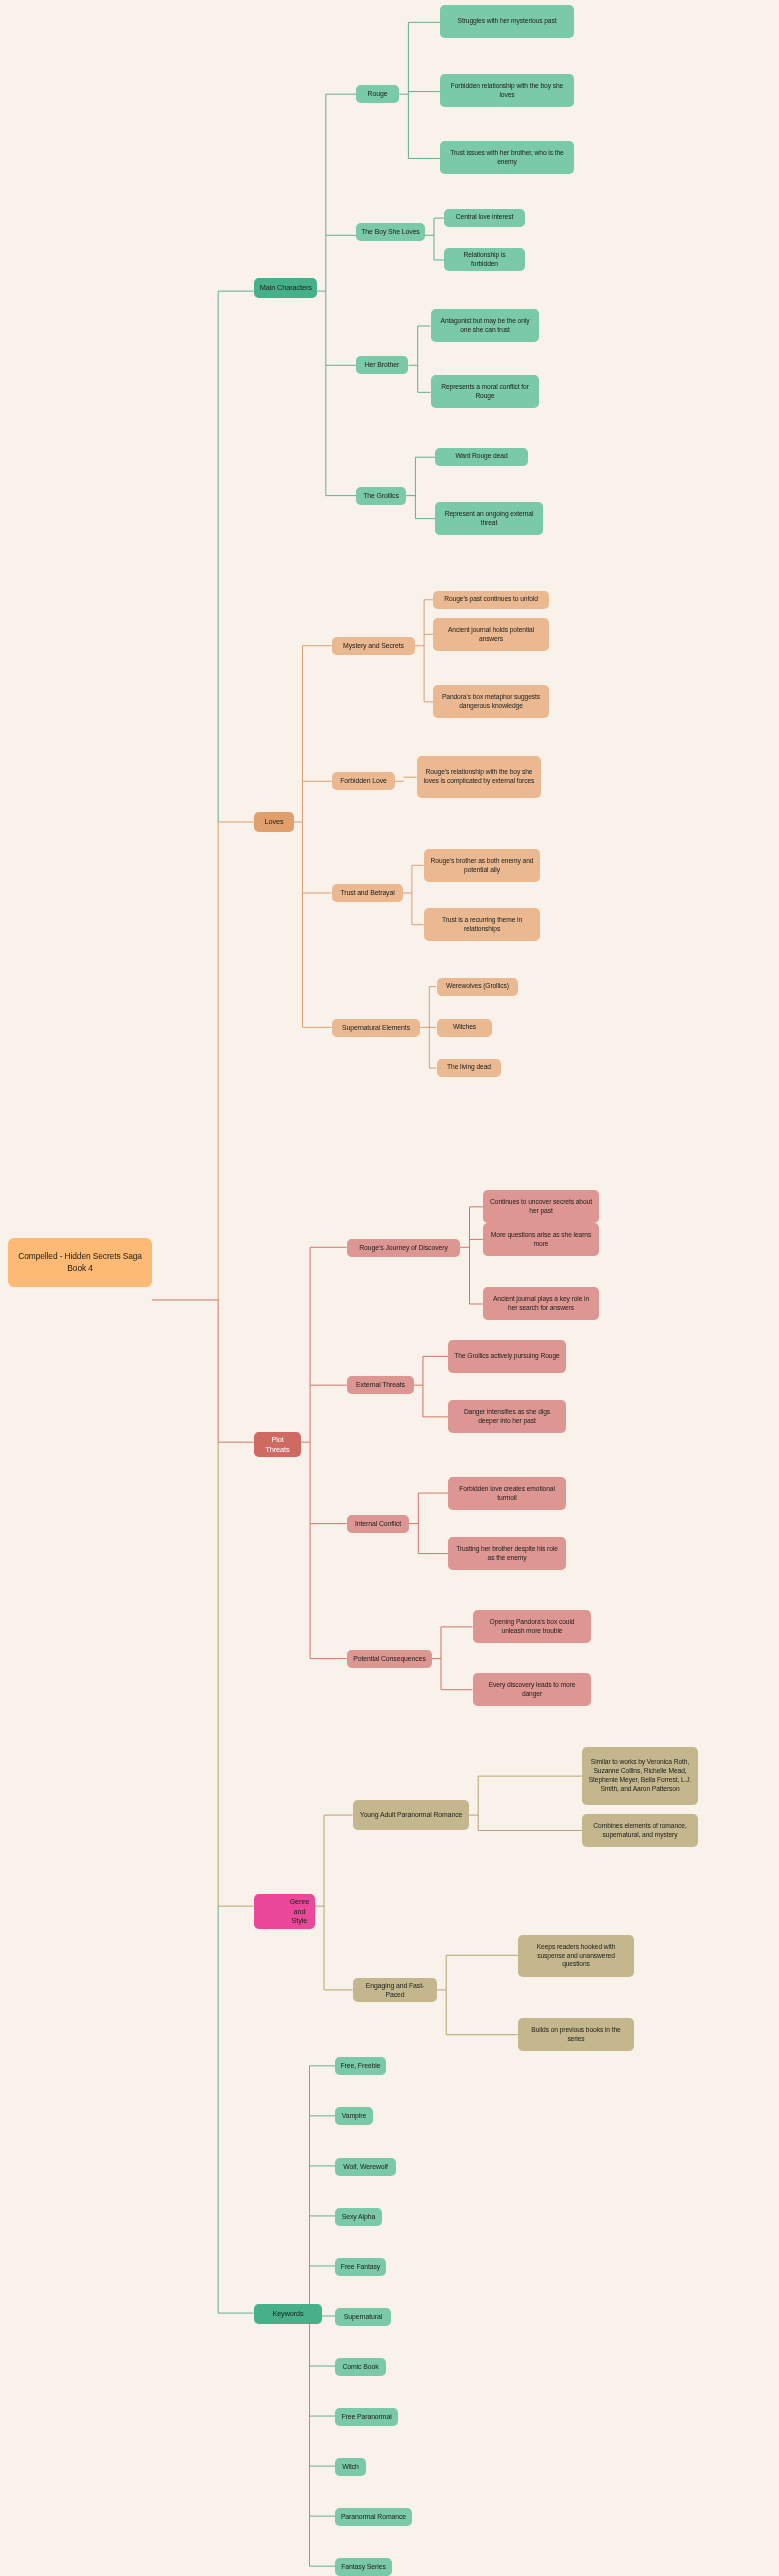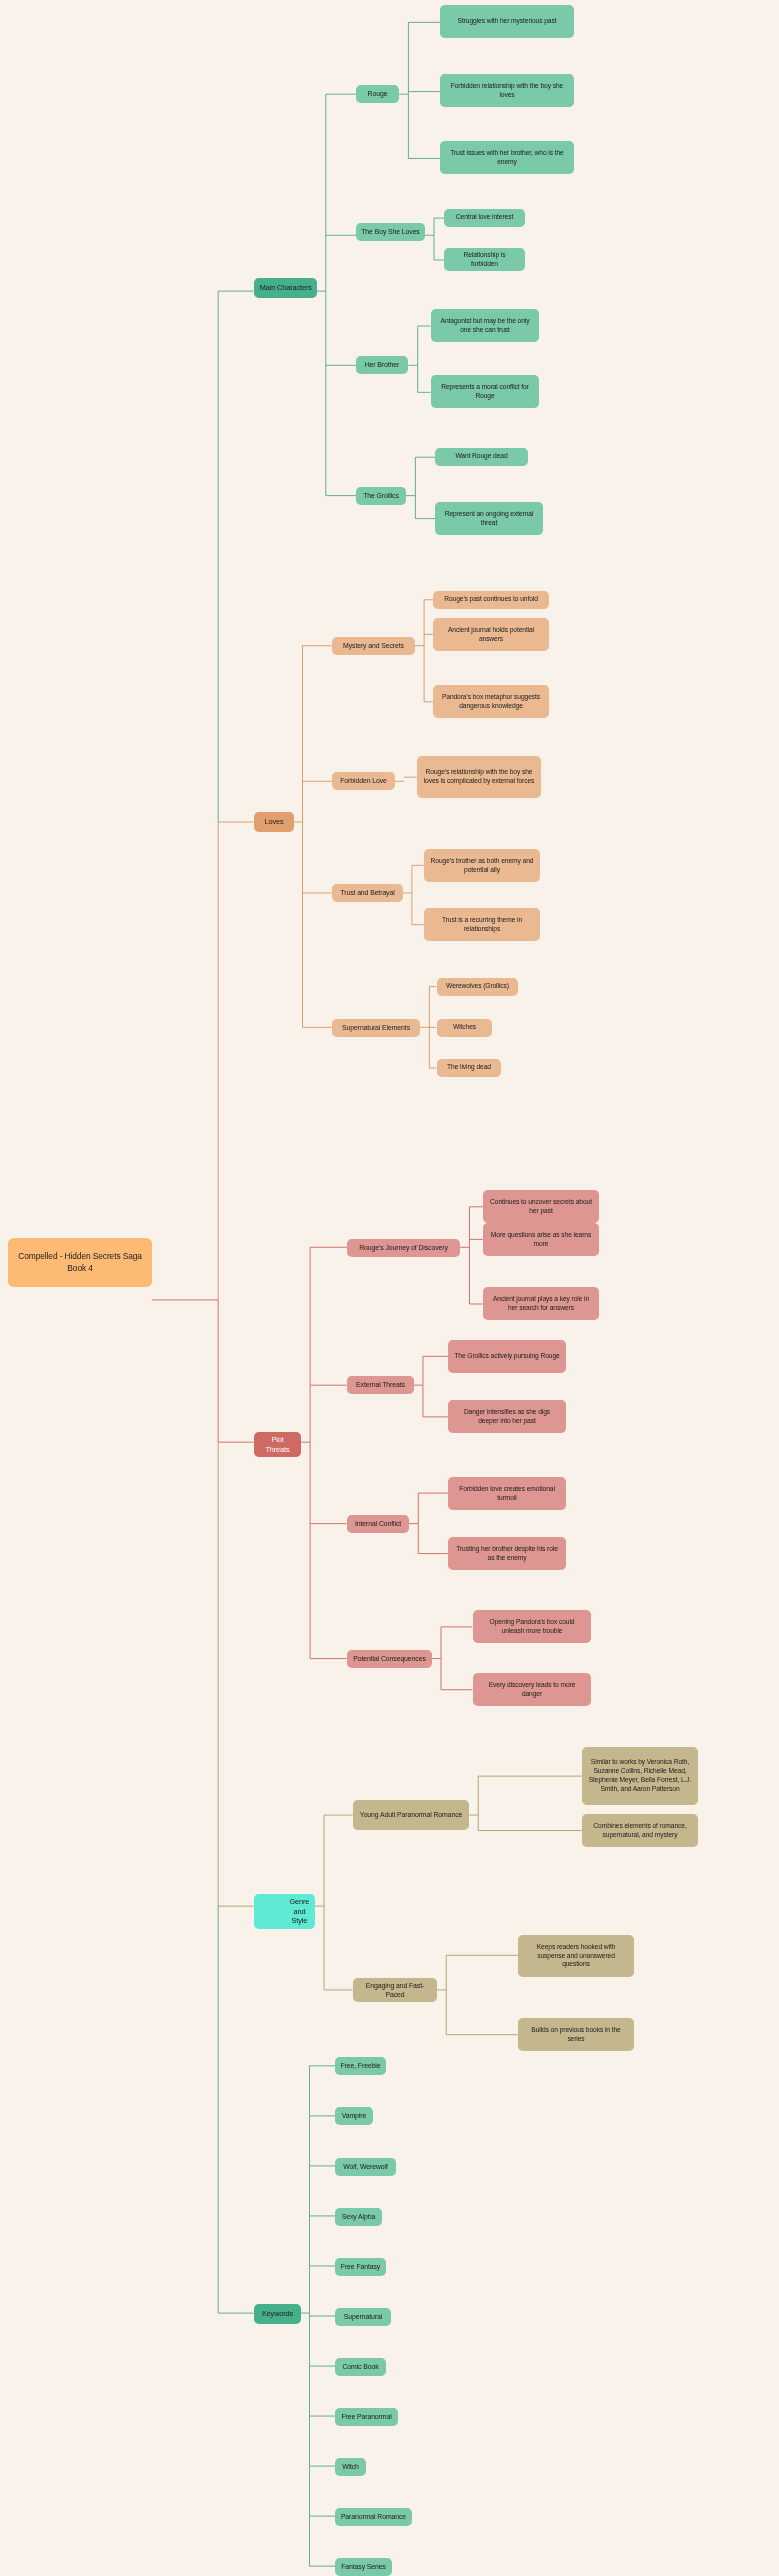--- a/index.html
+++ b/index.html
@@ -43,21 +43,21 @@
   .green-3{background:#7ac9a8;}
 
   .orange-1{background:#e09f6d;}
   .orange-2{background:#eab992;}
   .orange-3{background:#eab992;}
 
   .red-1{background:#cf6a63;color:#fff;}
   .red-2{background:#dd9691;}
   .red-3{background:#dd9691;}
 
-  .olive-1{background:#5eead4;padding-left:35px;}
+  .olive-1{background:#ec4899;padding-left:35px;}
   .olive-2{background:#c4b78d;}
   .olive-3{background:#c4b78d;}
 </style>
 </head>
 <body>
 
 <div id="canvas">
   <svg id="links" viewBox="0 0 1339 4426" width="779" height="2576">
       <path d="M 375 499.5 L 436 499.5" fill="none" stroke="#5aaa86" stroke-width="1.6"></path>
       <path d="M 375 499.5 L 375 1412" fill="none" stroke="#5aaa86" stroke-width="1.6"></path>
@@ -308,21 +308,21 @@
       </div>
       <div class="node l2 olive-2" style="left: 353px; top: 1978px; width: 84px; min-height: 17.5px;">
         <span>Engaging and Fast-Paced</span>
       </div>
       <div class="node l3 olive-3" style="left: 518px; top: 1935px; width: 116px; min-height: 42px;">
         <span>Keeps readers hooked with suspense and unanswered questions</span>
       </div>
       <div class="node l3 olive-3" style="left: 518px; top: 2018px; width: 116px; min-height: 33px;">
         <span>Builds on previous books in the series</span>
       </div>
-      <div class="node l1 green-1" style="left: 254px; top: 2304px; width: 47px; min-height: 20px;">
+      <div class="node l1 green-1" style="left: 254px; top: 2304px; width: 68px; min-height: 20px;">
         <span>Keywords</span>
       </div>
       <div class="node l2 green-2" style="left: 335px; top: 2057px; width: 51px; min-height: 17.5px;">
         <span>Free, Freebie</span>
       </div>
       <div class="node l2 green-2" style="left: 335px; top: 2107px; width: 38px; min-height: 17.5px;">
         <span>Vampire</span>
       </div>
       <div class="node l2 green-2" style="left: 335px; top: 2158px; width: 61px; min-height: 17.5px;">
         <span>Wolf, Werewolf</span>

